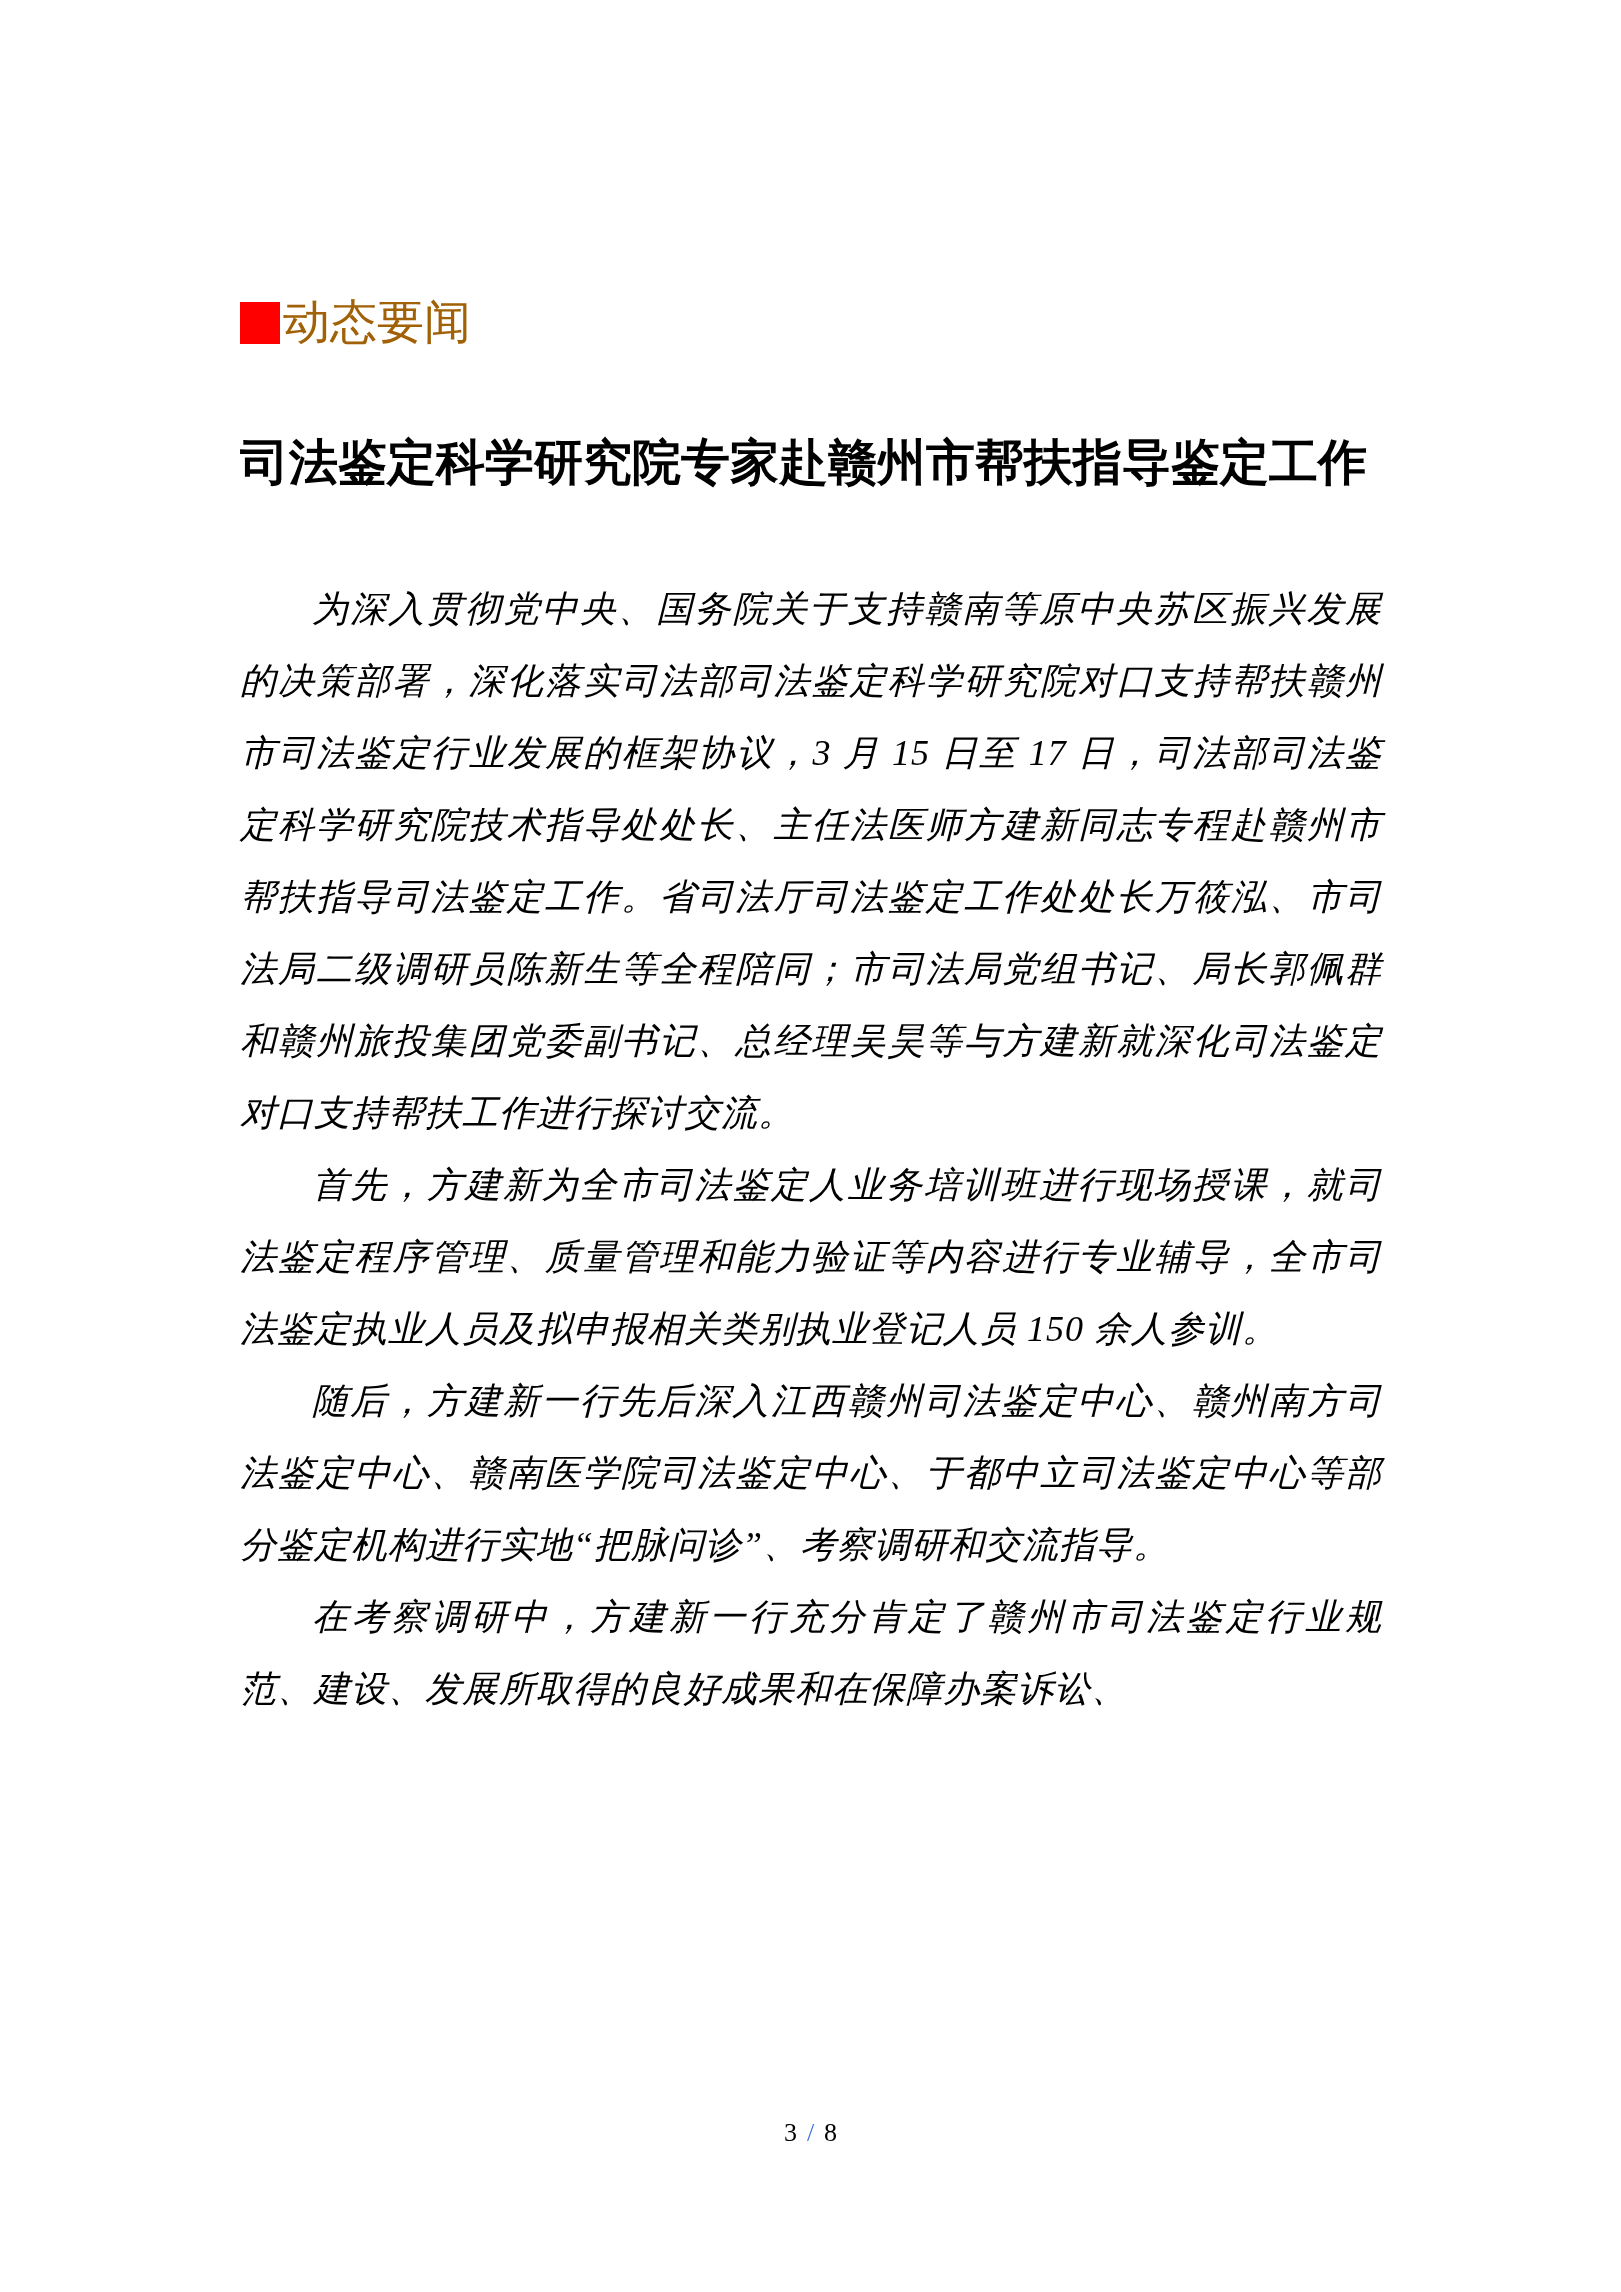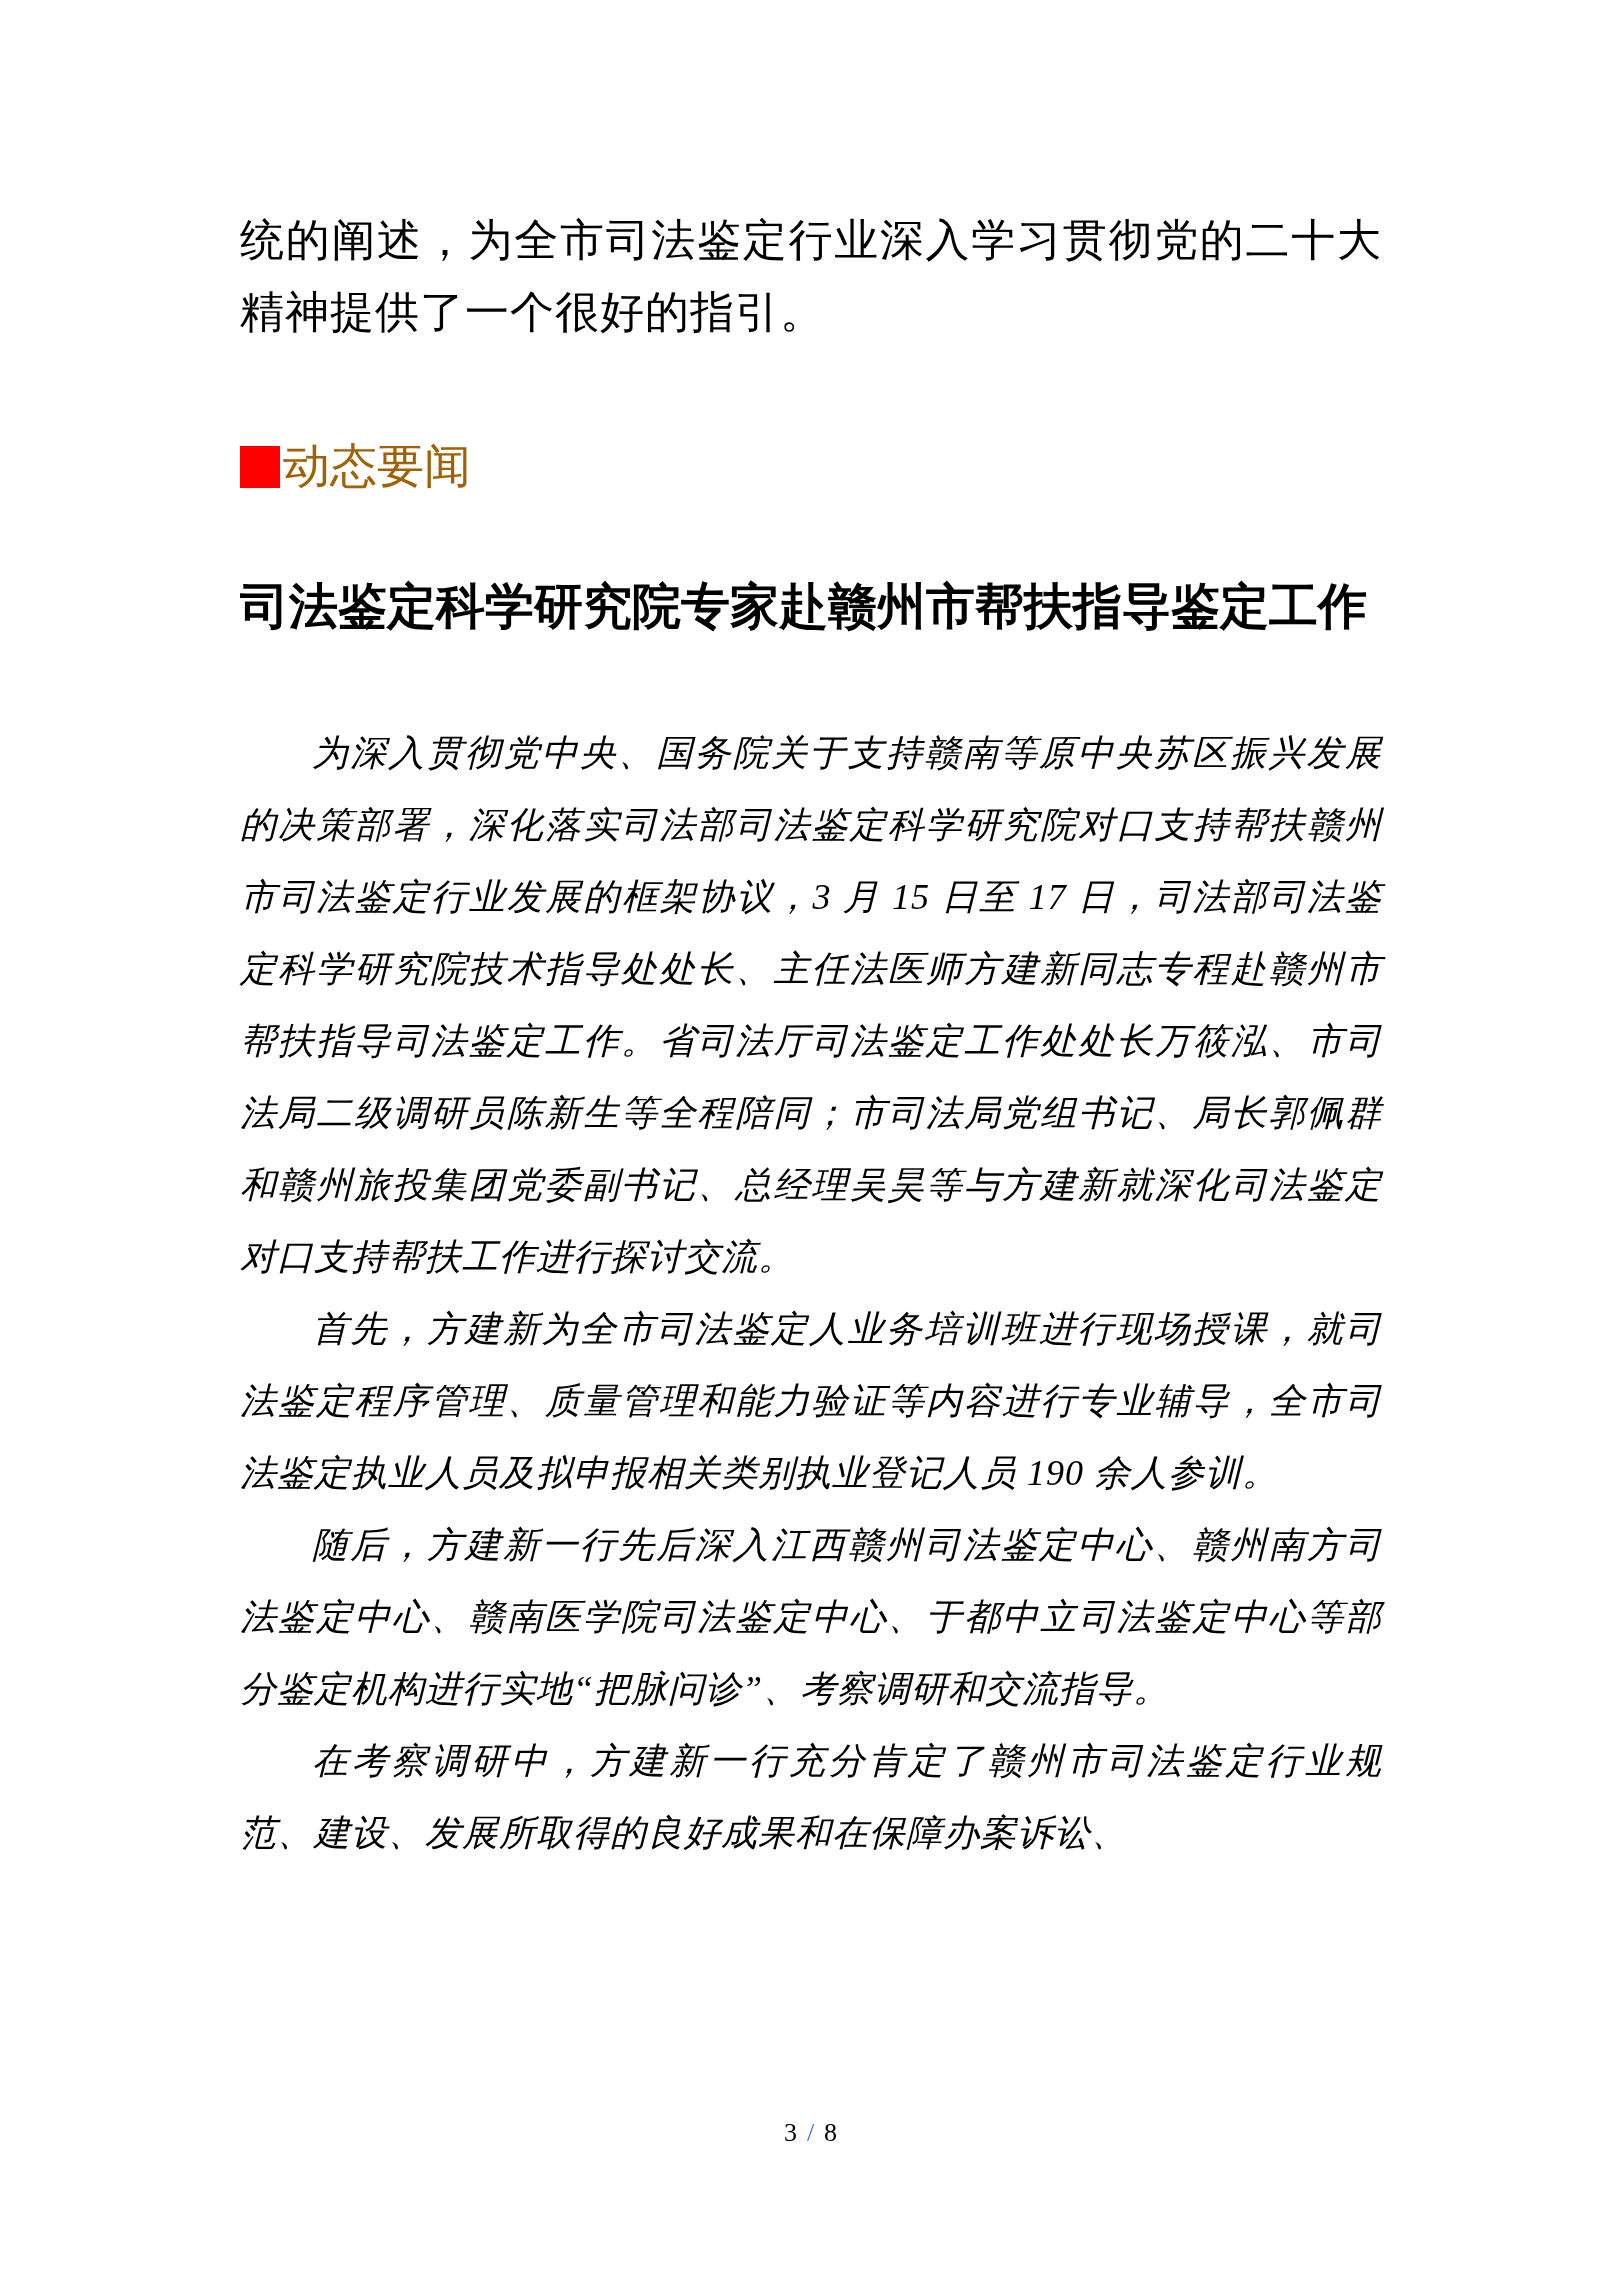--- a/index.html
+++ b/index.html
@@ -82,31 +82,30 @@
     color: #3a74d9;
     padding: 0 9.8px;
   }
 </style>
 </head>
 <body>
 
 <div class="page">
   <div class="content">
 
-    <p class="intro">统的阐述，为全市司法鉴定行业深入学习贯彻党的二十大精神提供了一个很好的指引。</p>
 
     <div class="section-heading">
       <span class="red-square"></span><span class="section-title">动态要闻</span>
     </div>
 
     <h1 class="headline">司法鉴定科学研究院专家赴赣州市帮扶指导鉴定工作</h1>
 
     <p class="body-para first">为深入贯彻党中央、国务院关于支持赣南等原中央苏区振兴发展的决策部署，深化落实司法部司法鉴定科学研究院对口支持帮扶赣州市司法鉴定行业发展的框架协议，3 月 15 日至 17 日，司法部司法鉴定科学研究院技术指导处处长、主任法医师方建新同志专程赴赣州市帮扶指导司法鉴定工作。省司法厅司法鉴定工作处处长万筱泓、市司法局二级调研员陈新生等全程陪同；市司法局党组书记、局长郭佩群和赣州旅投集团党委副书记、总经理吴昊等与方建新就深化司法鉴定对口支持帮扶工作进行探讨交流。</p>
 
-    <p class="body-para">首先，方建新为全市司法鉴定人业务培训班进行现场授课，就司法鉴定程序管理、质量管理和能力验证等内容进行专业辅导，全市司法鉴定执业人员及拟申报相关类别执业登记人员 190 余人参训。</p>
+    <p class="body-para">首先，方建新为全市司法鉴定人业务培训班进行现场授课，就司法鉴定程序管理、质量管理和能力验证等内容进行专业辅导，全市司法鉴定执业人员及拟申报相关类别执业登记人员 150 余人参训。</p>
 
     <p class="body-para">随后，方建新一行先后深入江西赣州司法鉴定中心、赣州南方司法鉴定中心、赣南医学院司法鉴定中心、于都中立司法鉴定中心等部分鉴定机构进行实地“把脉问诊”、考察调研和交流指导。</p>
 
     <p class="body-para">在考察调研中，方建新一行充分肯定了赣州市司法鉴定行业规范、建设、发展所取得的良好成果和在保障办案诉讼、</p>
 
   </div>
 
   <div class="footer">
     <span>3</span><span class="sep">/</span><span>8</span>
   </div>

